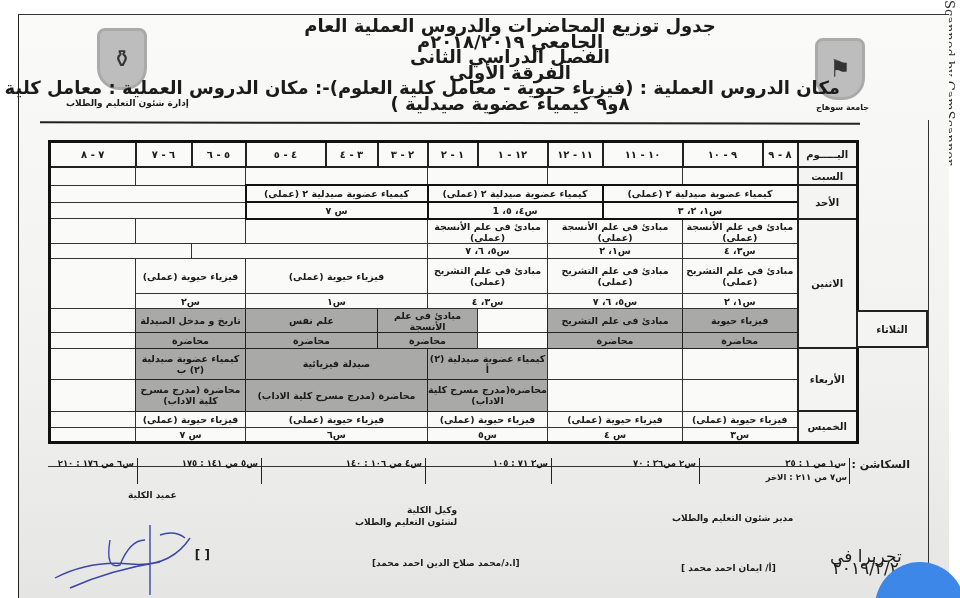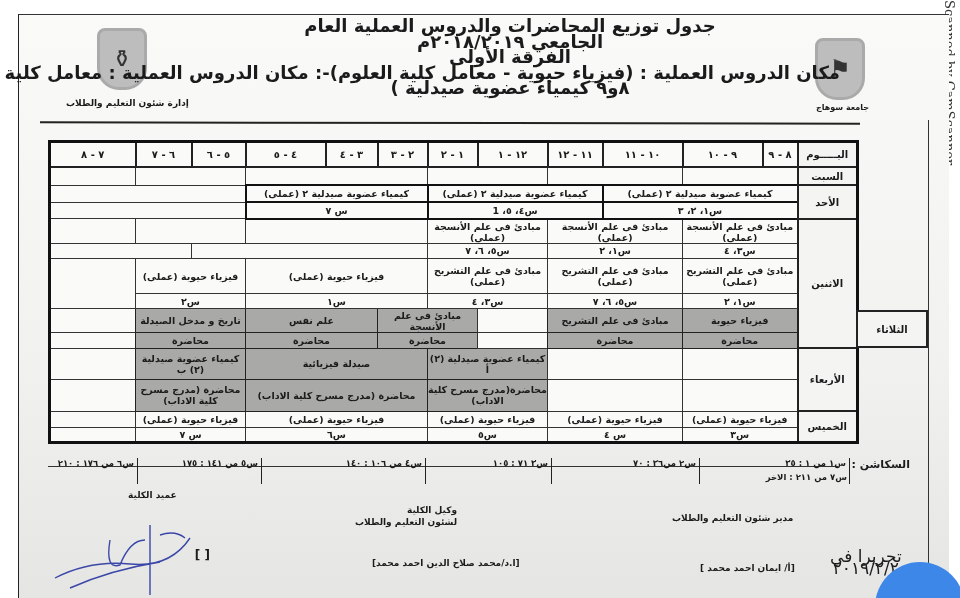--- a/index.html
+++ b/index.html
@@ -85,20 +85,21 @@
 <div class="paper"></div>
 <div class="paper-edge"></div>
 
 <div class="logo logo-left">⚱</div>
 <div class="org-left">إدارة شئون التعليم والطلاب</div>
 <div class="logo logo-right">⚑</div>
 <div class="org-right">جامعة سوهاج</div>
 
 <div class="header-center">
   <div>جدول توزيع المحاضرات والدروس العملية العام الجامعي ٢٠١٨/٢٠١٩م</div>
+  <div>الفصل الدراسي الثانى</div>
   <div>الفرقة الأولى</div>
   <div class="wide">مكان الدروس العملية : (فيزياء حيوية - معامل كلية العلوم)-: مكان الدروس العملية : معامل كلية الصيدلة - (معمل ٧</div>
   <div>٨و٩ كيمياء عضوية صيدلية )</div>
 </div>
 
 <div class="rule" style="left:40px;top:122px;width:820px;transform:rotate(0.1deg);"></div>
 
 <table class="sched">
   <colgroup>
     <col style="width:60px">
@@ -267,20 +268,20 @@
   <path d="M5 58 Q40 40 80 44 T140 18 M20 68 Q60 50 110 42 M60 20 Q55 50 70 45 Q80 20 95 20 M100 5 L100 75 M110 15 Q125 10 135 18" stroke="#3b47a8" stroke-width="1.4" fill="none"></path>
 </svg>
 
 <div class="sig" style="left:355px;top:504px;line-height:12px;">
   <div>وكيل الكلية</div>
   <div>لشئون التعليم والطلاب</div>
 </div>
 <div class="sig" style="left:372px;top:558px;">[ا.د/محمد صلاح الدين احمد محمد]</div>
 
 <div class="sig" style="left:672px;top:513px;">مدير شئون التعليم والطلاب</div>
-<div class="sig" style="left:700px;top:563px;">[أ/ ايمان احمد محمد ]</div>
+<div class="sig" style="left:681px;top:563px;">[أ/ ايمان احمد محمد ]</div>
 
 <div class="written">
   <div>تحريرا في</div>
   <div>٢٠١٩/٢/٢</div>
 </div>
 
 <div class="blue-circle"></div>
 
 </body></html>

